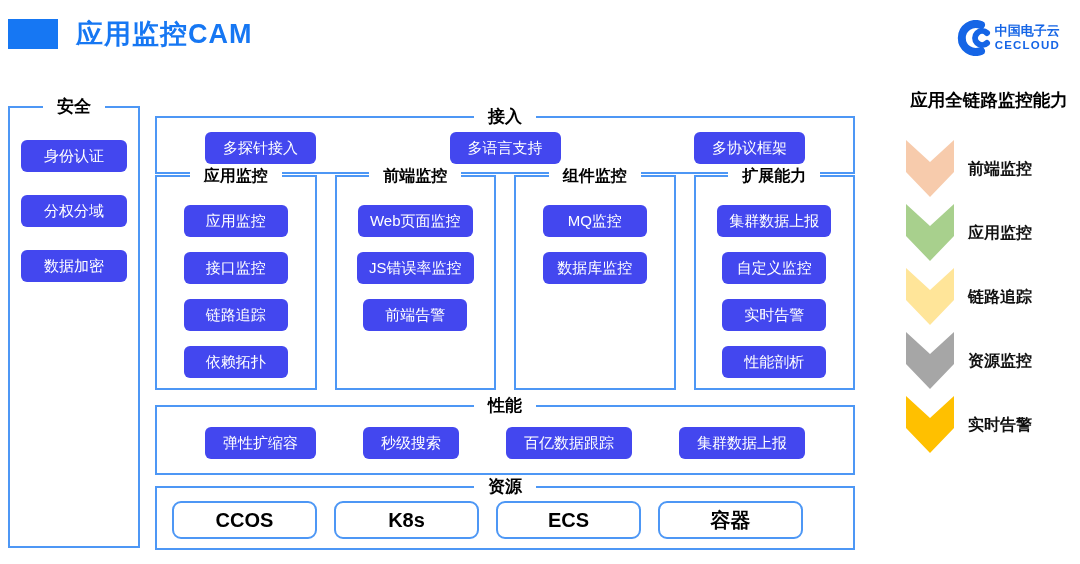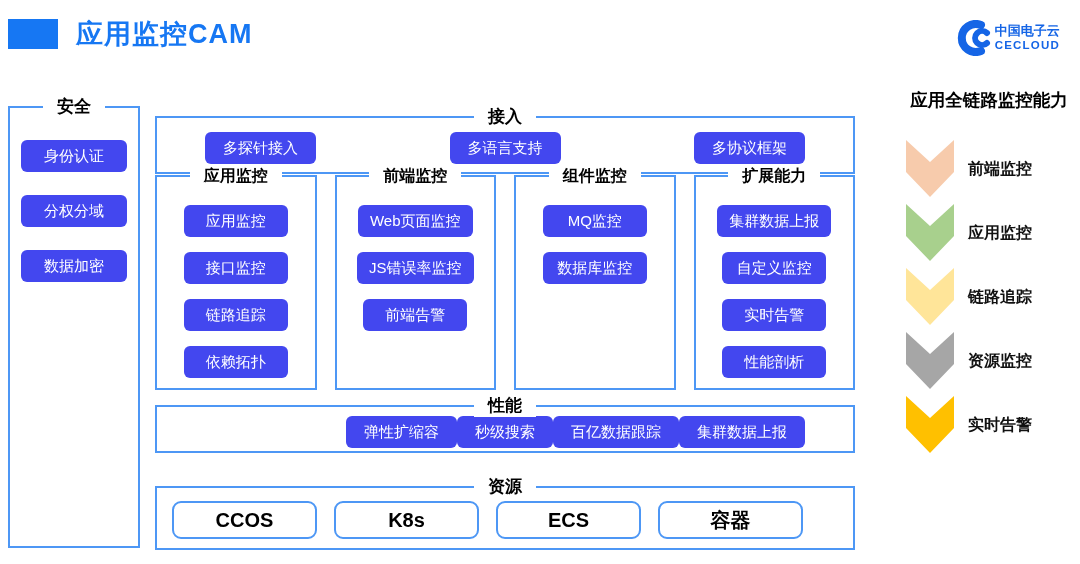--- a/index.html
+++ b/index.html
@@ -34,22 +34,22 @@
   .access { left:155px; top:116px; width:700px; height:58px;
             display:flex; align-items:center; justify-content:space-between; padding:6px 48px 0; }
 
   .columns { position:absolute; left:155px; top:175px; width:700px; height:215px;
              display:grid; grid-template-columns:repeat(4,1fr); gap:18px; }
   .col { position:relative; border:2px solid #4D97F5; background:#fff;
          display:flex; flex-direction:column; align-items:center; gap:15px; padding-top:28px; }
   .col .legend { font-size:16px; }
   .col .pill { min-width:104px; padding:0 12px; }
 
-  .performance { left:155px; top:405px; width:700px; height:48px;
-                 display:flex; align-items:center; justify-content:flex-end; padding:6px 48px 0; }
+  .performance { left:155px; top:405px; width:700px; height:70px;
+                 display:flex; align-items:center; justify-content:space-between; padding:6px 48px 0; }
 
   .resources { left:155px; top:486px; width:700px; height:64px;
                display:flex; align-items:center; gap:17px; padding:4px 0 0 15px; }
   .res-pill { width:145px; height:38px; background:#fff; border:2px solid #4D97F5;
               border-radius:9px; color:#000; font-weight:bold; font-size:20px;
               display:flex; align-items:center; justify-content:center;text-align:right; }
 
   
   .capabilities { position:absolute; left:900px; top:88px; width:178px; }
   .cap-title { font-size:17.5px; font-weight:bold; color:#000; text-align:center;

